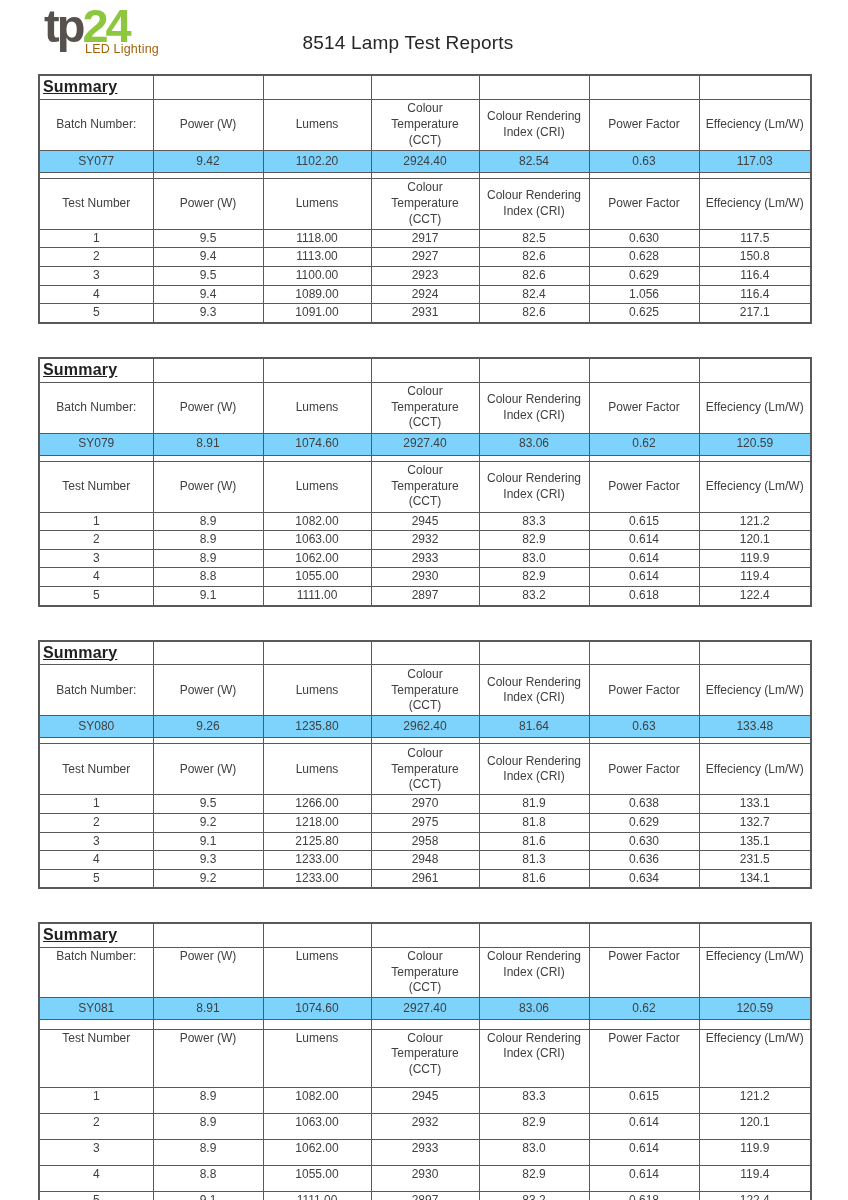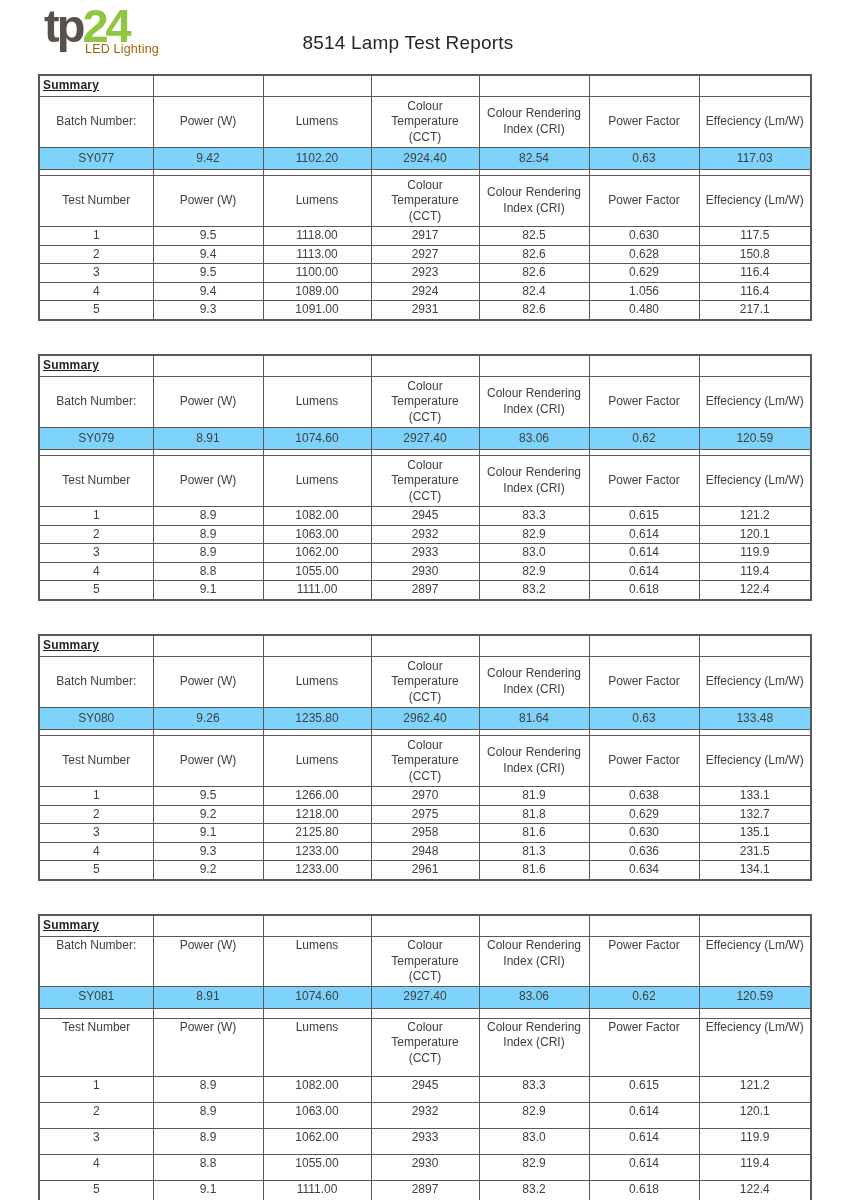--- a/index.html
+++ b/index.html
@@ -32,21 +32,21 @@
   }
   .report-table td {
     border: 1px solid #595959;
     text-align: center; vertical-align: middle;
     font-size: 12px; line-height: 1.3;
     padding: 1px 2px; overflow: hidden;
   }
   .summary-row td { height: 18px; }
   .summary-cell { text-align: left !important; padding-left: 3px !important; }
   .summary-label {
-    font-size: 12px; font-weight: bold; color: #1f1f1f;
+    font-size: 16px; font-weight: bold; color: #1f1f1f;
     text-decoration: underline; letter-spacing: 0.2px;
   }
   .head-row td { height: 48px; }
   .batch-row td { background: #7dd3fc; height: 19px; }
   .spacer-row td { height: 5px; padding: 0; }
   .test-row td { height: 15px; }
 
   
   .tall .head-row td { vertical-align: top; height: 46px; }
   .tall .head-row.test-head td { height: 55px; }
@@ -157,21 +157,21 @@
             <td>82.4</td>
             <td>1.056</td>
             <td>116.4</td>
           </tr>
           <tr class="test-row">
             <td>5</td>
             <td>9.3</td>
             <td>1091.00</td>
             <td>2931</td>
             <td>82.6</td>
-            <td>0.480</td>
+            <td>0.625</td>
             <td>217.1</td>
           </tr>
         </tbody>
       </table>
       <table class="report-table">
         <colgroup>
           <col style="width: 114px;">
           <col style="width: 110px;">
           <col style="width: 108px;">
           <col style="width: 108px;">

